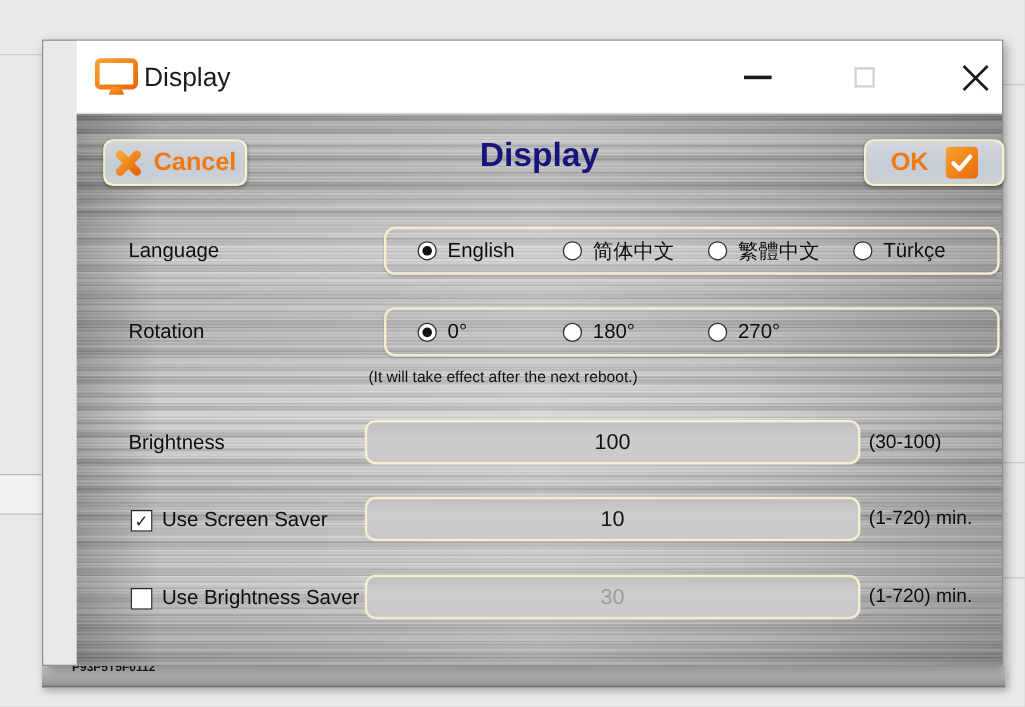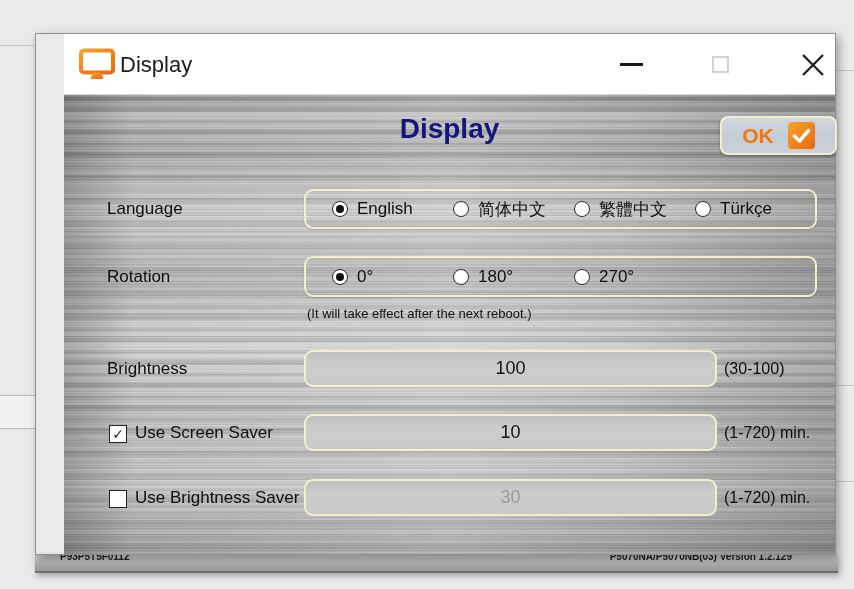--- a/index.html
+++ b/index.html
@@ -84,21 +84,21 @@
   #dlg-title {
     position:absolute; left:0; top:18px; width:100%; text-align:center;
     font-size:28px; font-weight:bold; color:#15157c;
   }
 
   .row-label {
     position:absolute; left:43px; font-size:17px; color:#0e0e0e;
     display:flex; align-items:center;
   }
   .groupbox {
-    position:absolute; left:240px; width:513px;
+    position:absolute; left:256px; width:513px;
     border:2px solid #f3efcc; border-radius:9px;
     box-shadow:0 1px 2px rgba(0,0,0,0.18);
     display:flex; align-items:center; padding-left:26px;
   }
   .opt { display:flex; align-items:center; gap:9px; width:121px; cursor:pointer; }
   .opt:last-child { width:auto; }
   .opt-label { font-size:17px; color:#0e0e0e; white-space:nowrap; }
   .radio {
     width:16px; height:16px; border-radius:50%;
     border:1.5px solid #2a2a2a; background:#ffffff; flex:0 0 auto;
@@ -168,21 +168,20 @@
 <div class="bg-line" id="bgl-top-left"></div>
 <div id="bg-left-band" style="position:absolute;"></div>
 <div class="bg-line" id="bgl-left-a"></div>
 <div class="bg-line" id="bgl-left-b"></div>
 <div class="bg-line" id="bgl-right-a"></div>
 <div class="bg-line" id="bgl-right-b"></div>
 <div class="bg-line" id="bgl-right-c"></div>
 
 <div id="status-strip" class="metal">
   <span class="strip-text" id="strip-left">P93P5T5F0112</span>
-  <span class="strip-text" id="strip-right">P5070NA/P5070NB(03) Version 1.2.129</span>
 </div>
 
 <div id="dialog">
 
   <div id="titlebar">
     <span id="title-icon">
       <svg width="36" height="33" viewBox="0 0 36 33">
         <defs>
           <linearGradient id="og1" x1="0" y1="0" x2="1" y2="1">
             <stop offset="0" stop-color="#f6a22e"></stop>
@@ -202,20 +201,32 @@
     </div>
     <div class="winbtn" id="btn-close">
       <svg width="26" height="26" viewBox="0 0 26 26">
         <path d="M3 3 L23 23 M23 3 L3 23" stroke="#1a1a1a" stroke-width="2.2" fill="none"></path>
       </svg>
     </div>
   </div>
 
   <div id="body" class="metal">
 
+    <div class="hbtn" id="btn-cancel">
+      <svg width="24" height="24" viewBox="0 0 24 24">
+        <defs>
+          <linearGradient id="og2" x1="0" y1="0" x2="1" y2="1">
+            <stop offset="0" stop-color="#f7a42f"></stop>
+              <stop offset="1" stop-color="#e8680c"></stop>
+          </linearGradient>
+        </defs>
+        <path d="M5 5 L19 19 M19 5 L5 19" stroke="url(#og2)" stroke-width="7" stroke-linecap="round" fill="none"></path>
+      </svg>
+      <span>Cancel</span>
+    </div>
 
     <div id="dlg-title">Display</div>
 
     <div class="hbtn" id="btn-ok">
       <span>OK</span>
       <svg width="27" height="27" viewBox="0 0 27 27">
         <defs>
           <linearGradient id="og3" x1="0" y1="0" x2="1" y2="1">
             <stop offset="0" stop-color="#f7a42f"></stop>
               <stop offset="1" stop-color="#e8680c"></stop>

